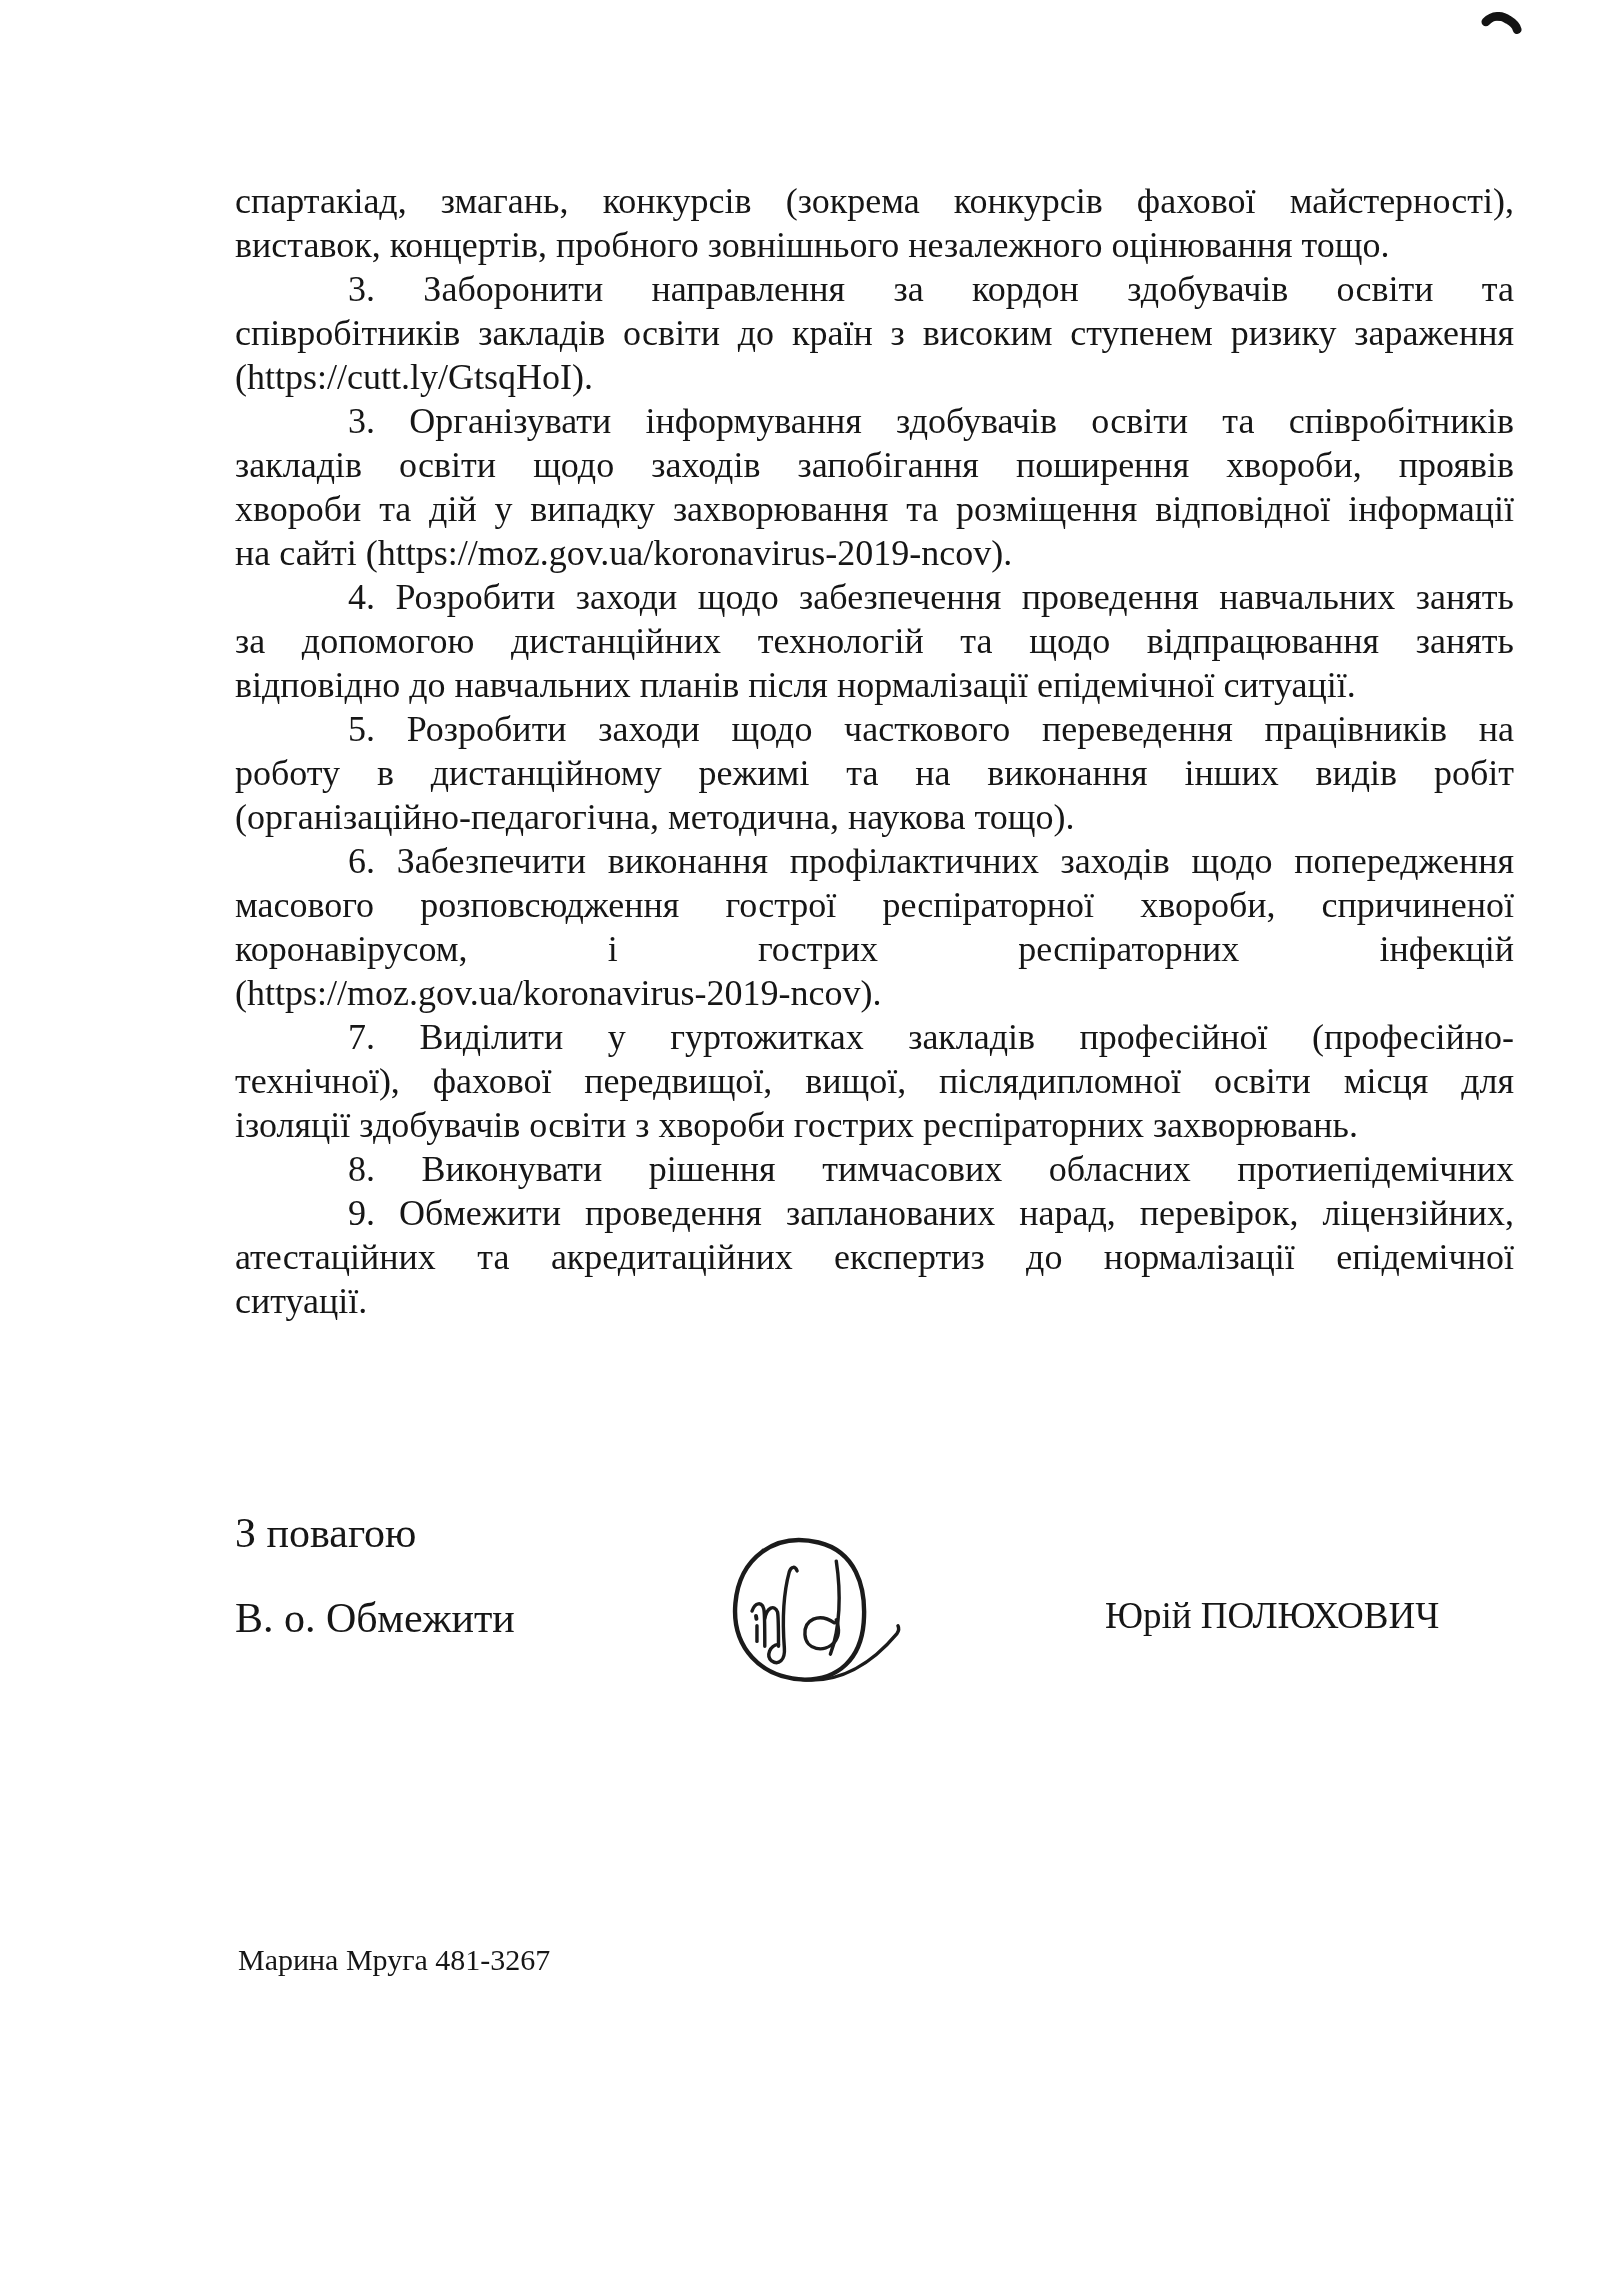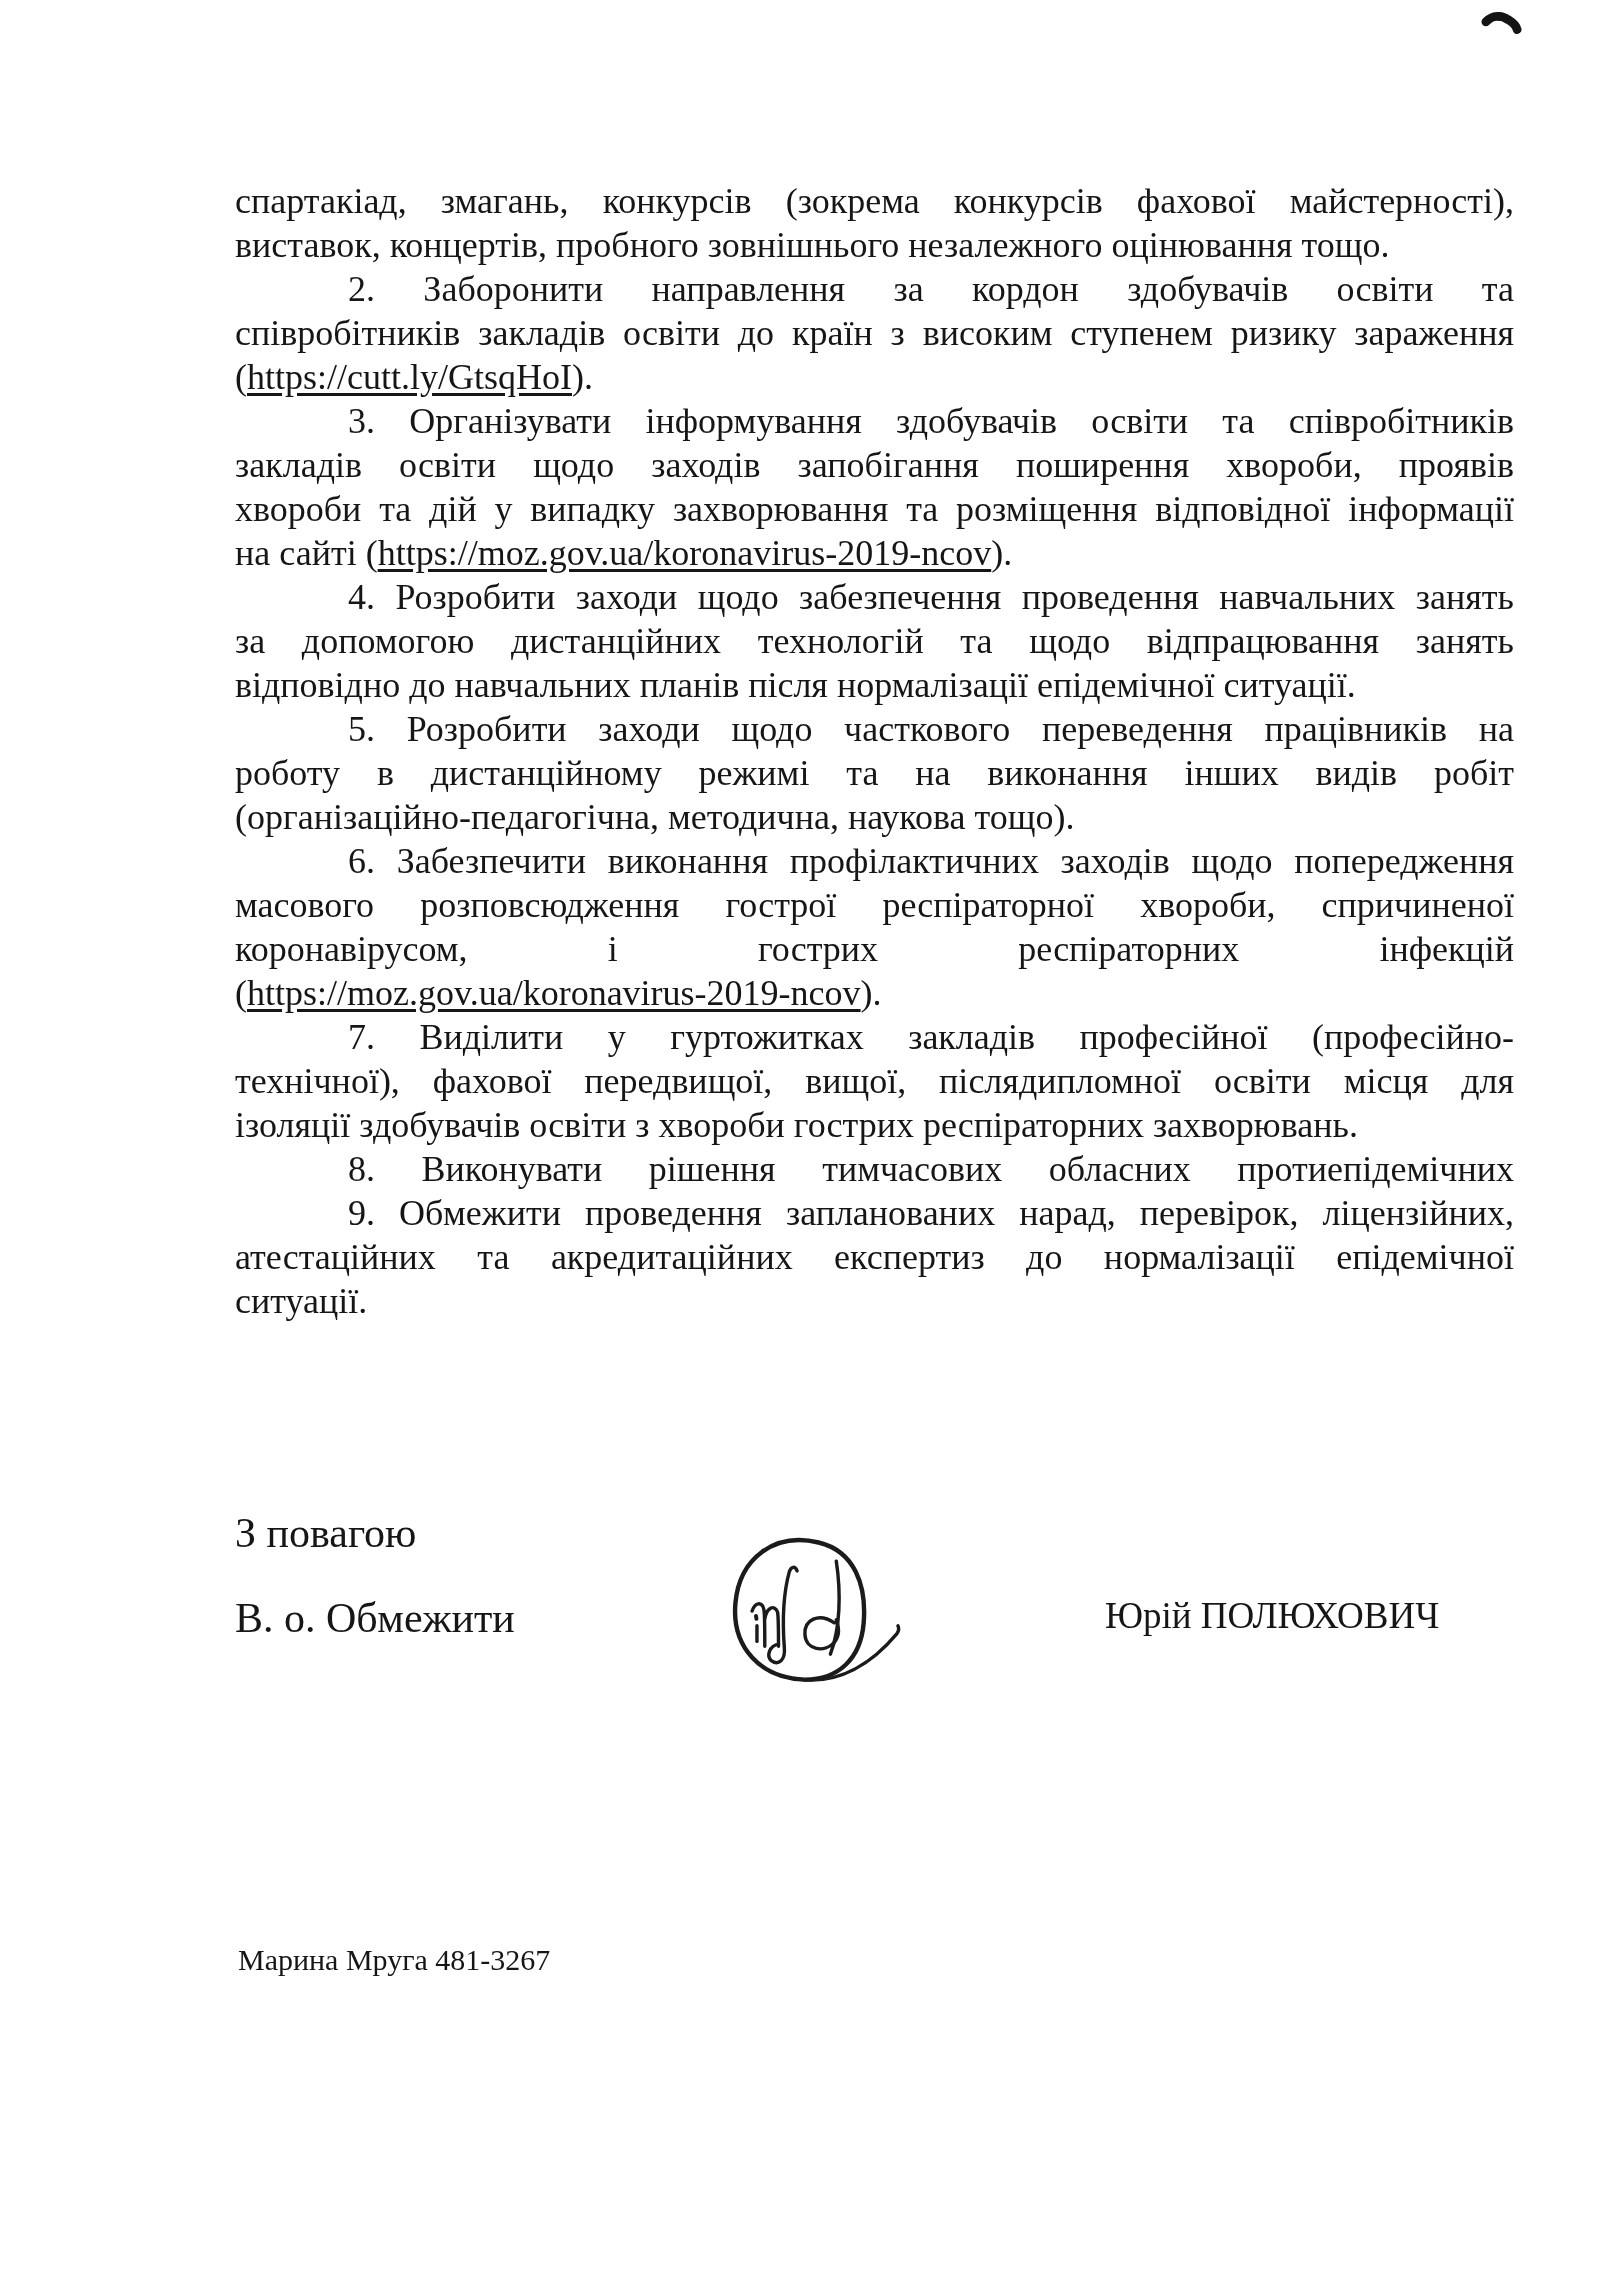--- a/index.html
+++ b/index.html
@@ -15,21 +15,21 @@
   .body-text{
     position:absolute;left:235px;top:179px;width:1279px;
     font-size:36px;
   }
   .ln{
     height:44px;line-height:44px;overflow:hidden;
     text-align:left;
   }
   .jl{ text-align:justify; text-align-last:justify; }
   .ind{ text-indent:113px; }
-  .u{ text-decoration:underline; text-underline-offset:3.9px; }
+  .u{ text-underline-offset:3.9px; }
   
   .abs-line{ position:absolute; font-size:42px; line-height:44px; white-space:nowrap; }
   .salutation{ left:235px; top:1511px; }
   .signer-title{ left:235px; top:1596px; }
   .signer-name{ left:1105px; top:1594px; font-size:37px; }
   .signature{ position:absolute; left:708px; top:1515px; width:235px; height:196px; }
   .signature path{ fill:none; stroke:#1b1b1b; stroke-linecap:round; stroke-linejoin:round; }
   
   .footer-contact{ position:absolute; left:238px; top:1943px; font-size:30px; line-height:33px; white-space:nowrap; }
   
@@ -45,21 +45,21 @@
     <path d="M 6 10 C 13 3, 22 3, 29 8 C 34 11, 37 14, 38 18" stroke-width="9"></path>
     <path d="M 7 9 C 11 6, 16 5, 20 6" stroke-width="6"></path>
   </svg>
 
   <div class="body-text">
       <div>
         <div class="ln jl"><span>спартакіад, змагань, конкурсів (зокрема конкурсів фахової майстерності),</span></div>
         <div class="ln"><span>виставок, концертів, пробного зовнішнього незалежного оцінювання тощо.</span></div>
       </div>
       <div>
-        <div class="ln jl ind"><span>2. Заборонити направлення за кордон здобувачів освіти та</span></div>
+        <div class="ln jl ind"><span>3. Заборонити направлення за кордон здобувачів освіти та</span></div>
         <div class="ln jl"><span>співробітників закладів освіти до країн з високим ступенем ризику зараження</span></div>
         <div class="ln"><span>(</span><span class="u">https://cutt.ly/GtsqHoI</span><span>).</span></div>
       </div>
       <div>
         <div class="ln jl ind"><span>3. Організувати інформування здобувачів освіти та співробітників</span></div>
         <div class="ln jl"><span>закладів освіти щодо заходів запобігання поширення хвороби, проявів</span></div>
         <div class="ln jl"><span>хвороби та дій у випадку захворювання та розміщення відповідної інформації</span></div>
         <div class="ln"><span>на сайті (</span><span class="u">https://moz.gov.ua/koronavirus-2019-ncov</span><span>).</span></div>
       </div>
       <div>

